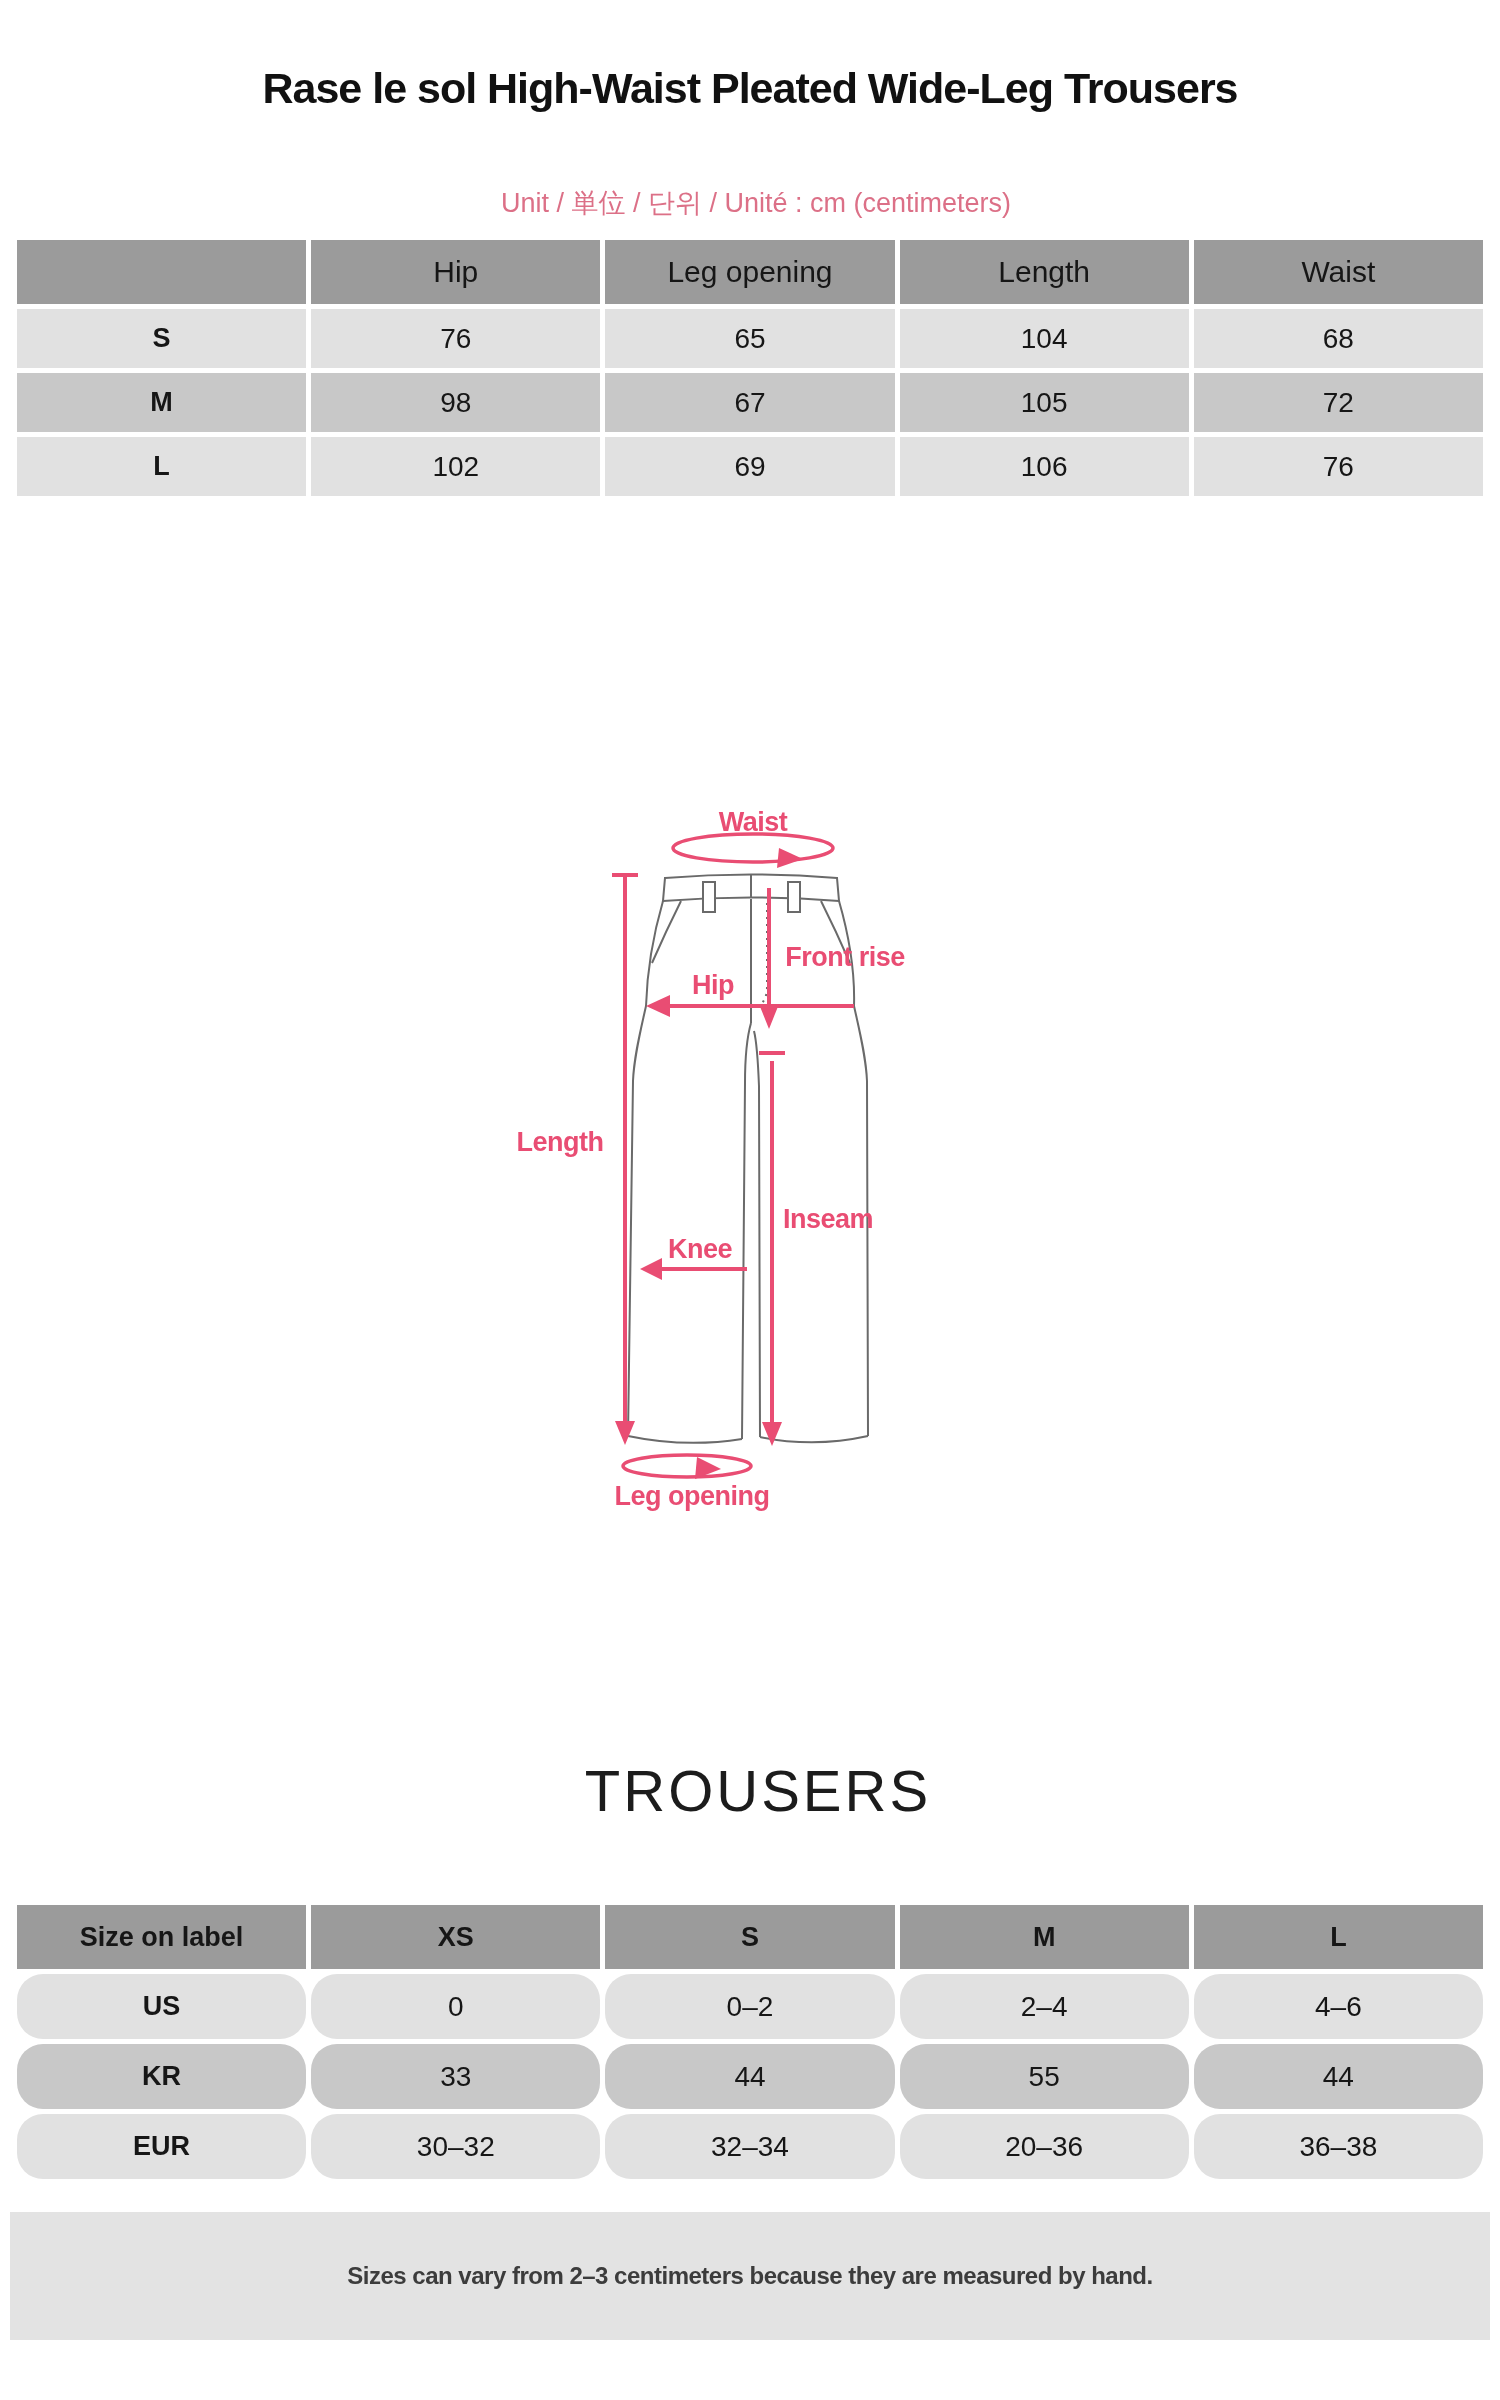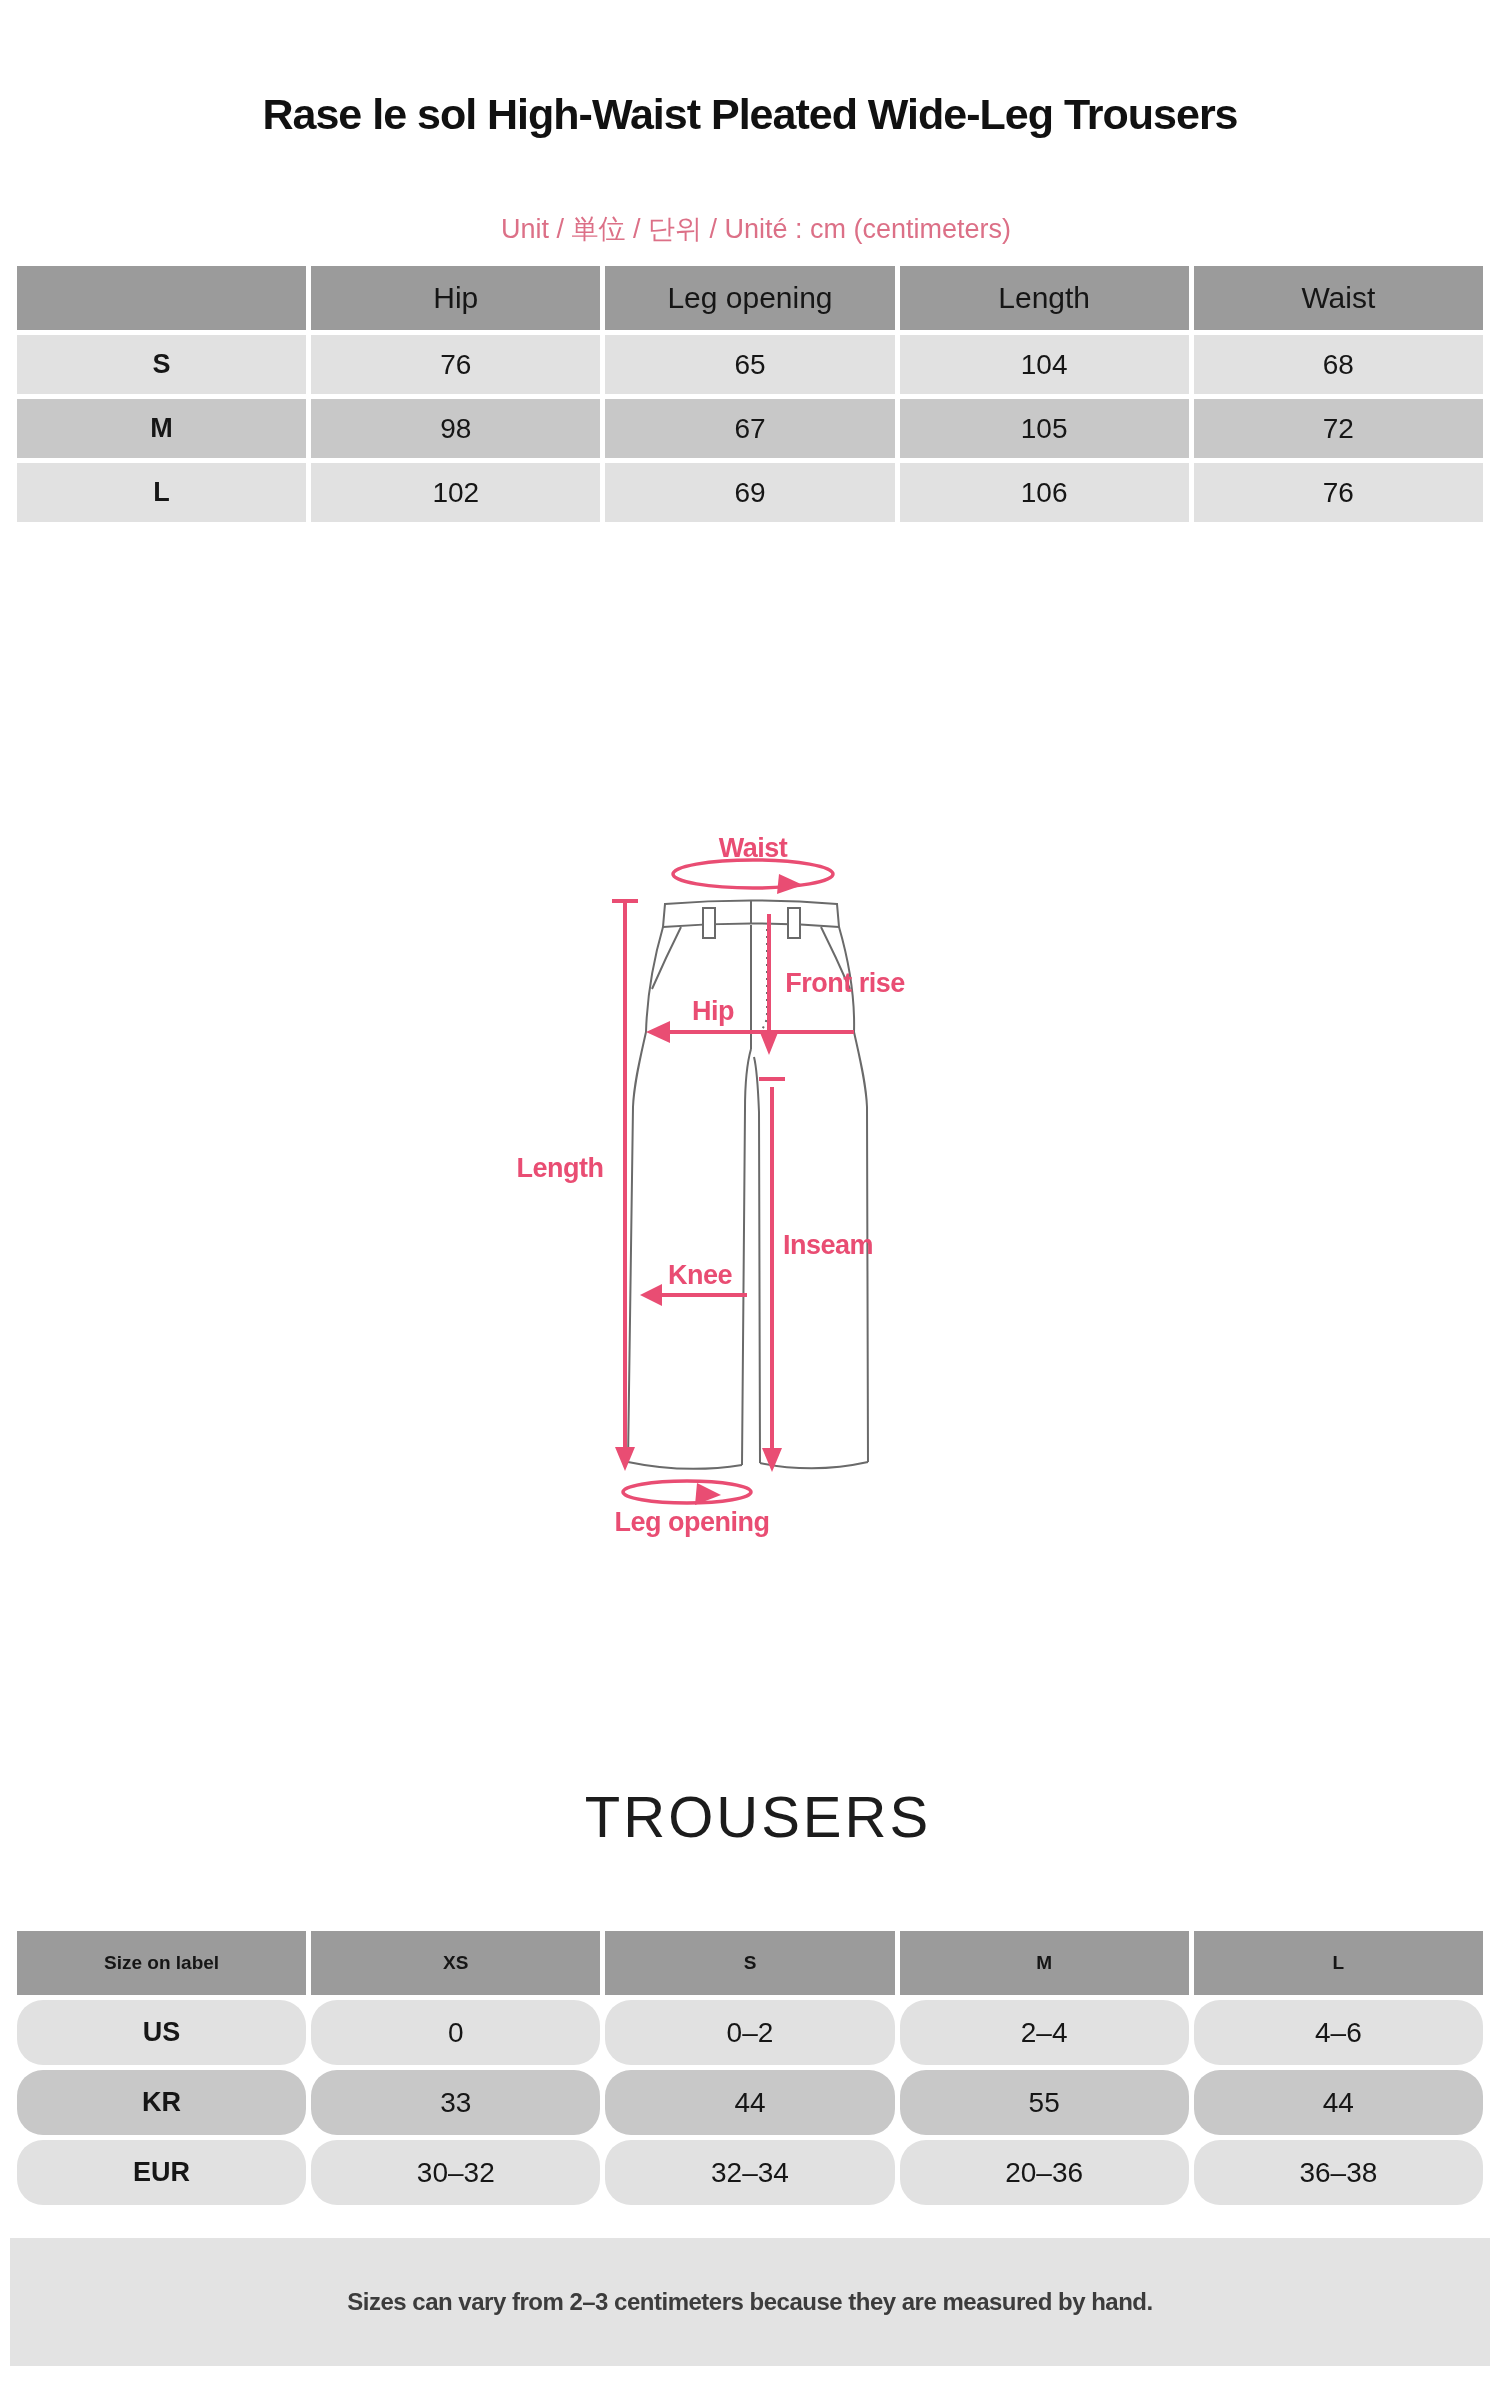--- a/index.html
+++ b/index.html
@@ -1,21 +1,21 @@
 <!DOCTYPE html>
 <html><head>
 <meta charset="utf-8">
 <style>
   html,body{margin:0;padding:0;}
   body{
     width:1500px;height:2400px;background:#ffffff;overflow:hidden;
     font-family:"Liberation Sans",sans-serif;color:#161616;
   }
   .title{
-    margin:90px 0 0;text-align:center;
+    margin:64px 0 0;text-align:center;
     font-size:43px;font-weight:700;letter-spacing:-1px;color:#111;
   }
   .unit-note{
     margin-top:72px;text-align:center;
     font-size:27px;font-weight:400;color:#dc7087;padding-left:12px;
   }
   table.sz{
     width:1476px;margin:14px auto 0;
     border-collapse:separate;border-spacing:5px;table-layout:fixed;
   }
@@ -24,21 +24,21 @@
     font-size:30px;font-weight:400;color:#161616;
   }
   table.sz td{
     height:57px;text-align:center;vertical-align:middle;
     font-size:28px;font-weight:400;
   }
   table.sz tr.row-light td{background:#e1e1e1;}
   table.sz tr.row-dark td{background:#c8c8c8;}
   table.sz td.row-label{font-weight:700;font-size:27px;}
   table.t2{margin-top:76px;}
-  table.t2 th{font-size:19px;font-weight:700;}
+  table.t2 th{font-size:27px;font-weight:700;}
   table.t2 td{height:63px;border-radius:26px;}
   .diagram-wrap{position:relative;height:730px;margin-top:290px;}
   .diagram-wrap svg{position:absolute;left:500px;top:0;}
   .section-heading{
     margin-top:236px;text-align:center;
     font-size:58px;font-weight:400;letter-spacing:3px;color:#1c1c1c;padding-left:16px;
   }
   .footer-band{
     margin:28px 10px 0;height:128px;background:#e3e3e3;
     display:flex;align-items:center;justify-content:center;

